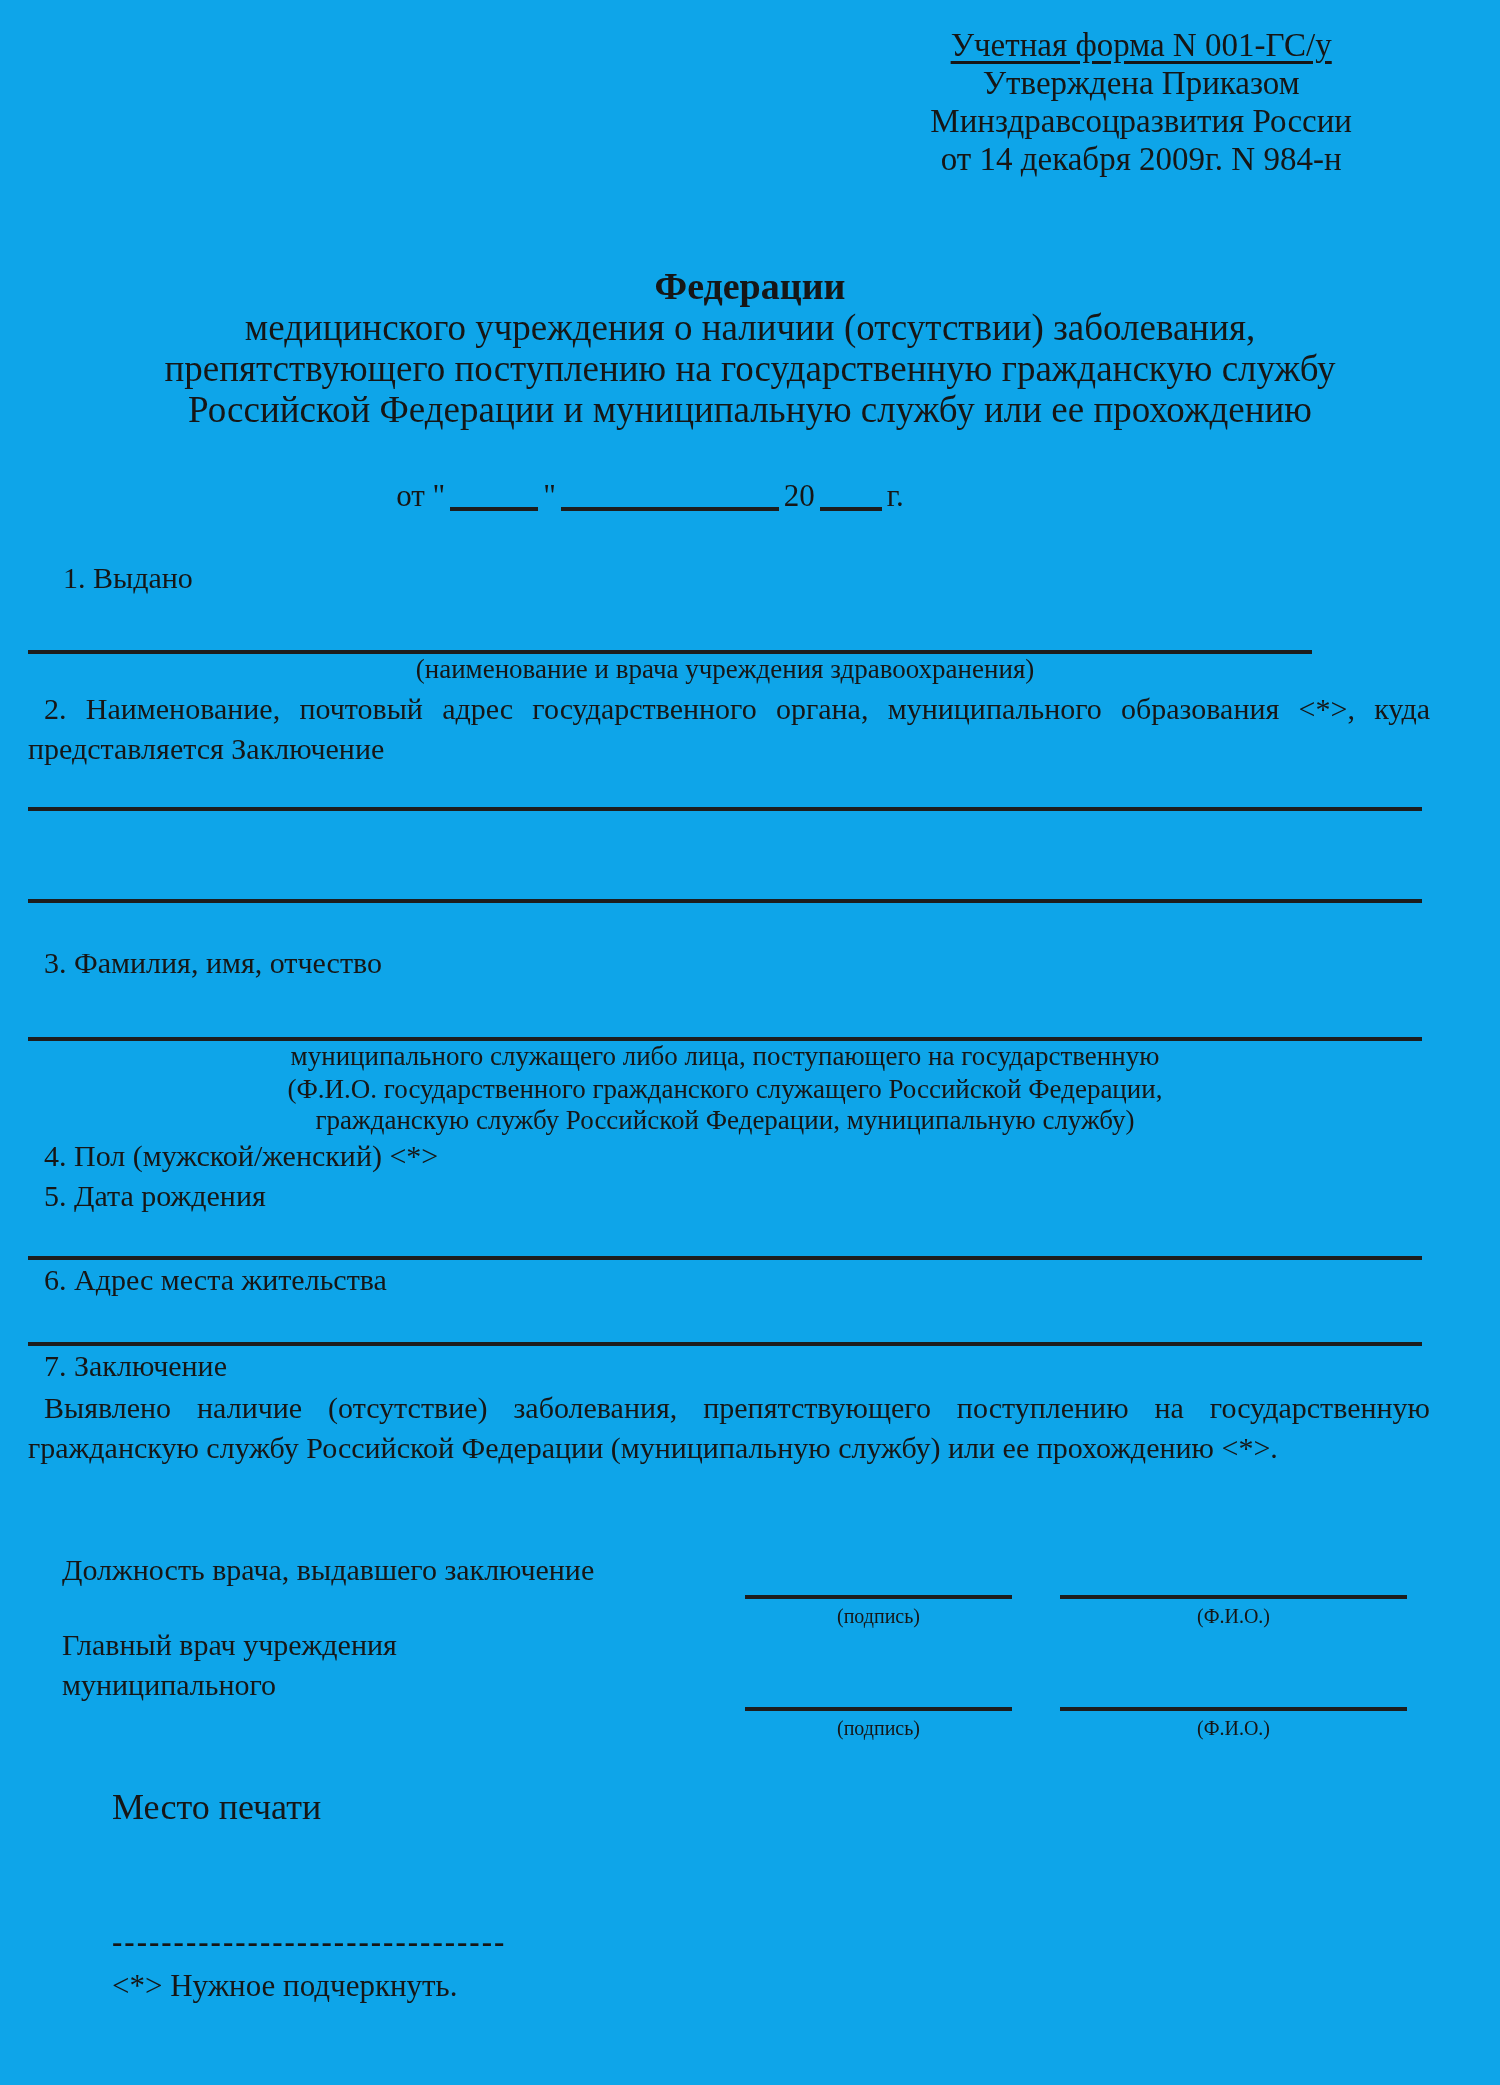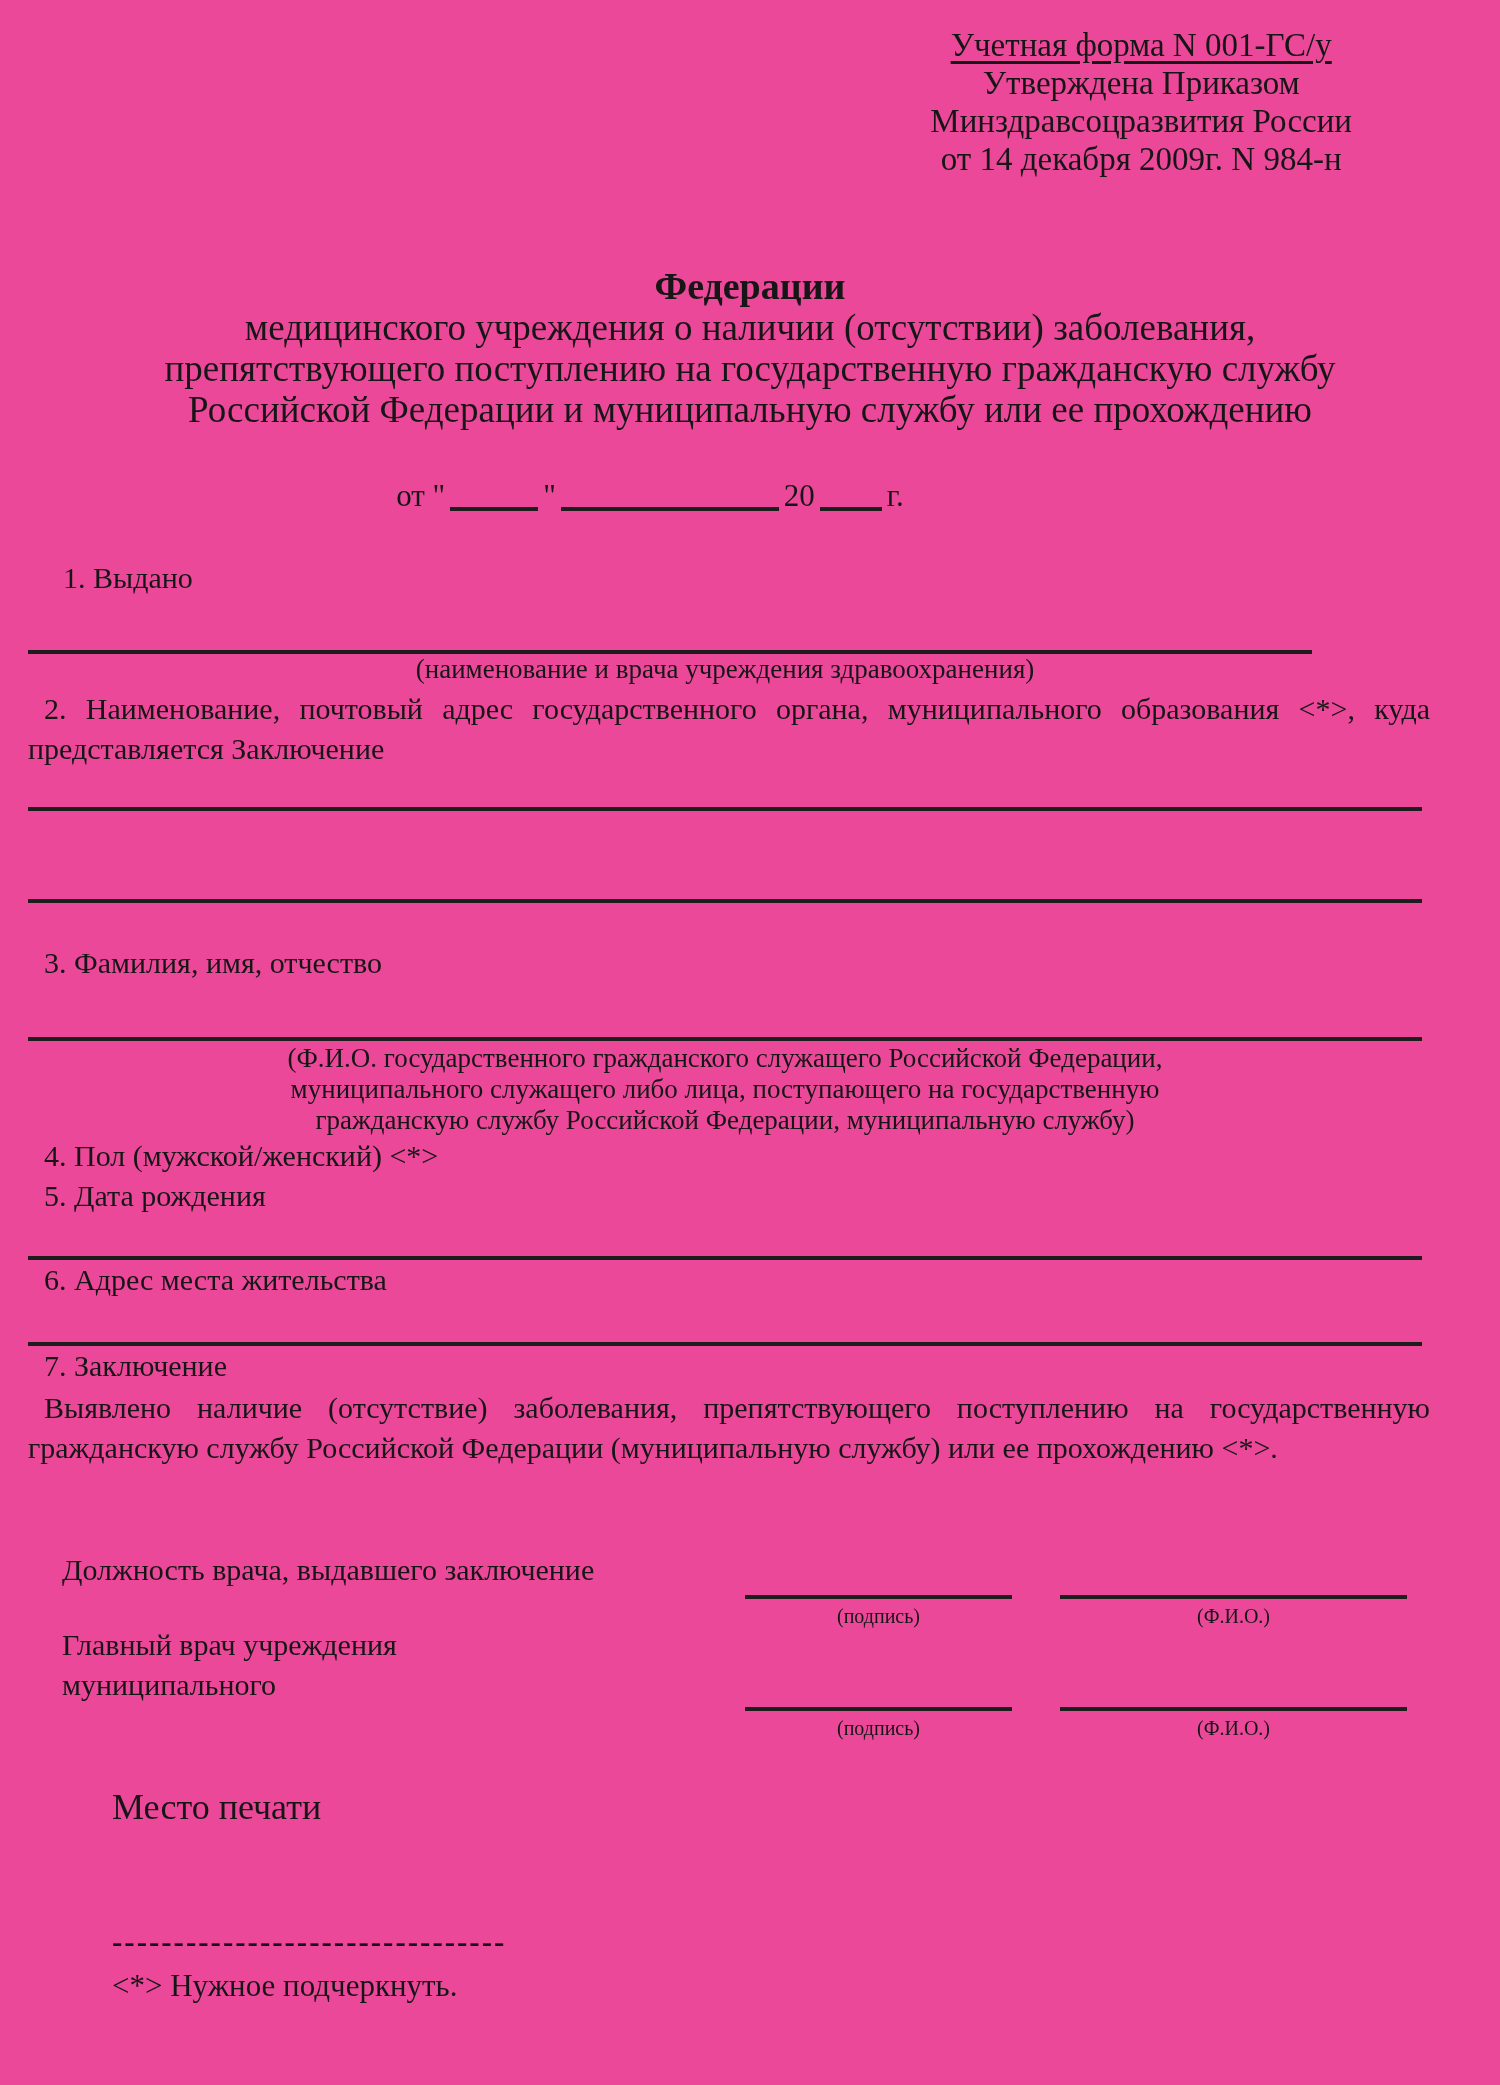--- a/index.html
+++ b/index.html
@@ -1,20 +1,20 @@
 <!DOCTYPE html>
 <html><head>
 <meta charset="utf-8">
 <style>
   html, body { margin:0; padding:0; background:#ffffff; }
   .page {
     position:relative;
     width:1500px; height:2085px;
     margin:0 auto;
-    background:#ec4899;
+    background:#0ea5e9;
     color:#161616;
     font-family:"Liberation Serif","DejaVu Serif",serif;
     overflow:hidden;
     box-sizing:border-box;
   }
 
   
   .header {
     padding-top:26px;
     margin-left:auto; margin-right:148px;
@@ -149,22 +149,22 @@
   <div class="para p1">1. Выдано</div>
   <div class="fill fl1"></div>
   <div class="cap cap1">(наименование и врача учреждения здравоохранения)</div>
 
   <div class="para p2 jus ind">2. Наименование, почтовый адрес государственного органа, муниципального образования &lt;*&gt;, куда представляется Заключение</div>
   <div class="fill fl2"></div>
   <div class="fill fl3"></div>
 
   <div class="para p3 ind">3. Фамилия, имя, отчество</div>
   <div class="fill fl4"></div>
+  <div class="cap">муниципального служащего либо лица, поступающего на государственную</div>
   <div class="cap cap3">(Ф.И.О. государственного гражданского служащего Российской Федерации,</div>
-  <div class="cap">муниципального служащего либо лица, поступающего на государственную</div>
   <div class="cap">гражданскую службу Российской Федерации, муниципальную службу)</div>
 
   <div class="para p4 ind">4. Пол (мужской/женский) &lt;*&gt;</div>
   <div class="para p5 ind">5. Дата рождения</div>
   <div class="fill fl5"></div>
   <div class="para p6 ind">6. Адрес места жительства</div>
   <div class="fill fl6"></div>
 
   <div class="para p7 ind">7. Заключение</div>
   <div class="para p7body jus ind">Выявлено наличие (отсутствие) заболевания, препятствующего поступлению на государственную гражданскую службу Российской Федерации (муниципальную службу) или ее прохождению &lt;*&gt;.</div>

